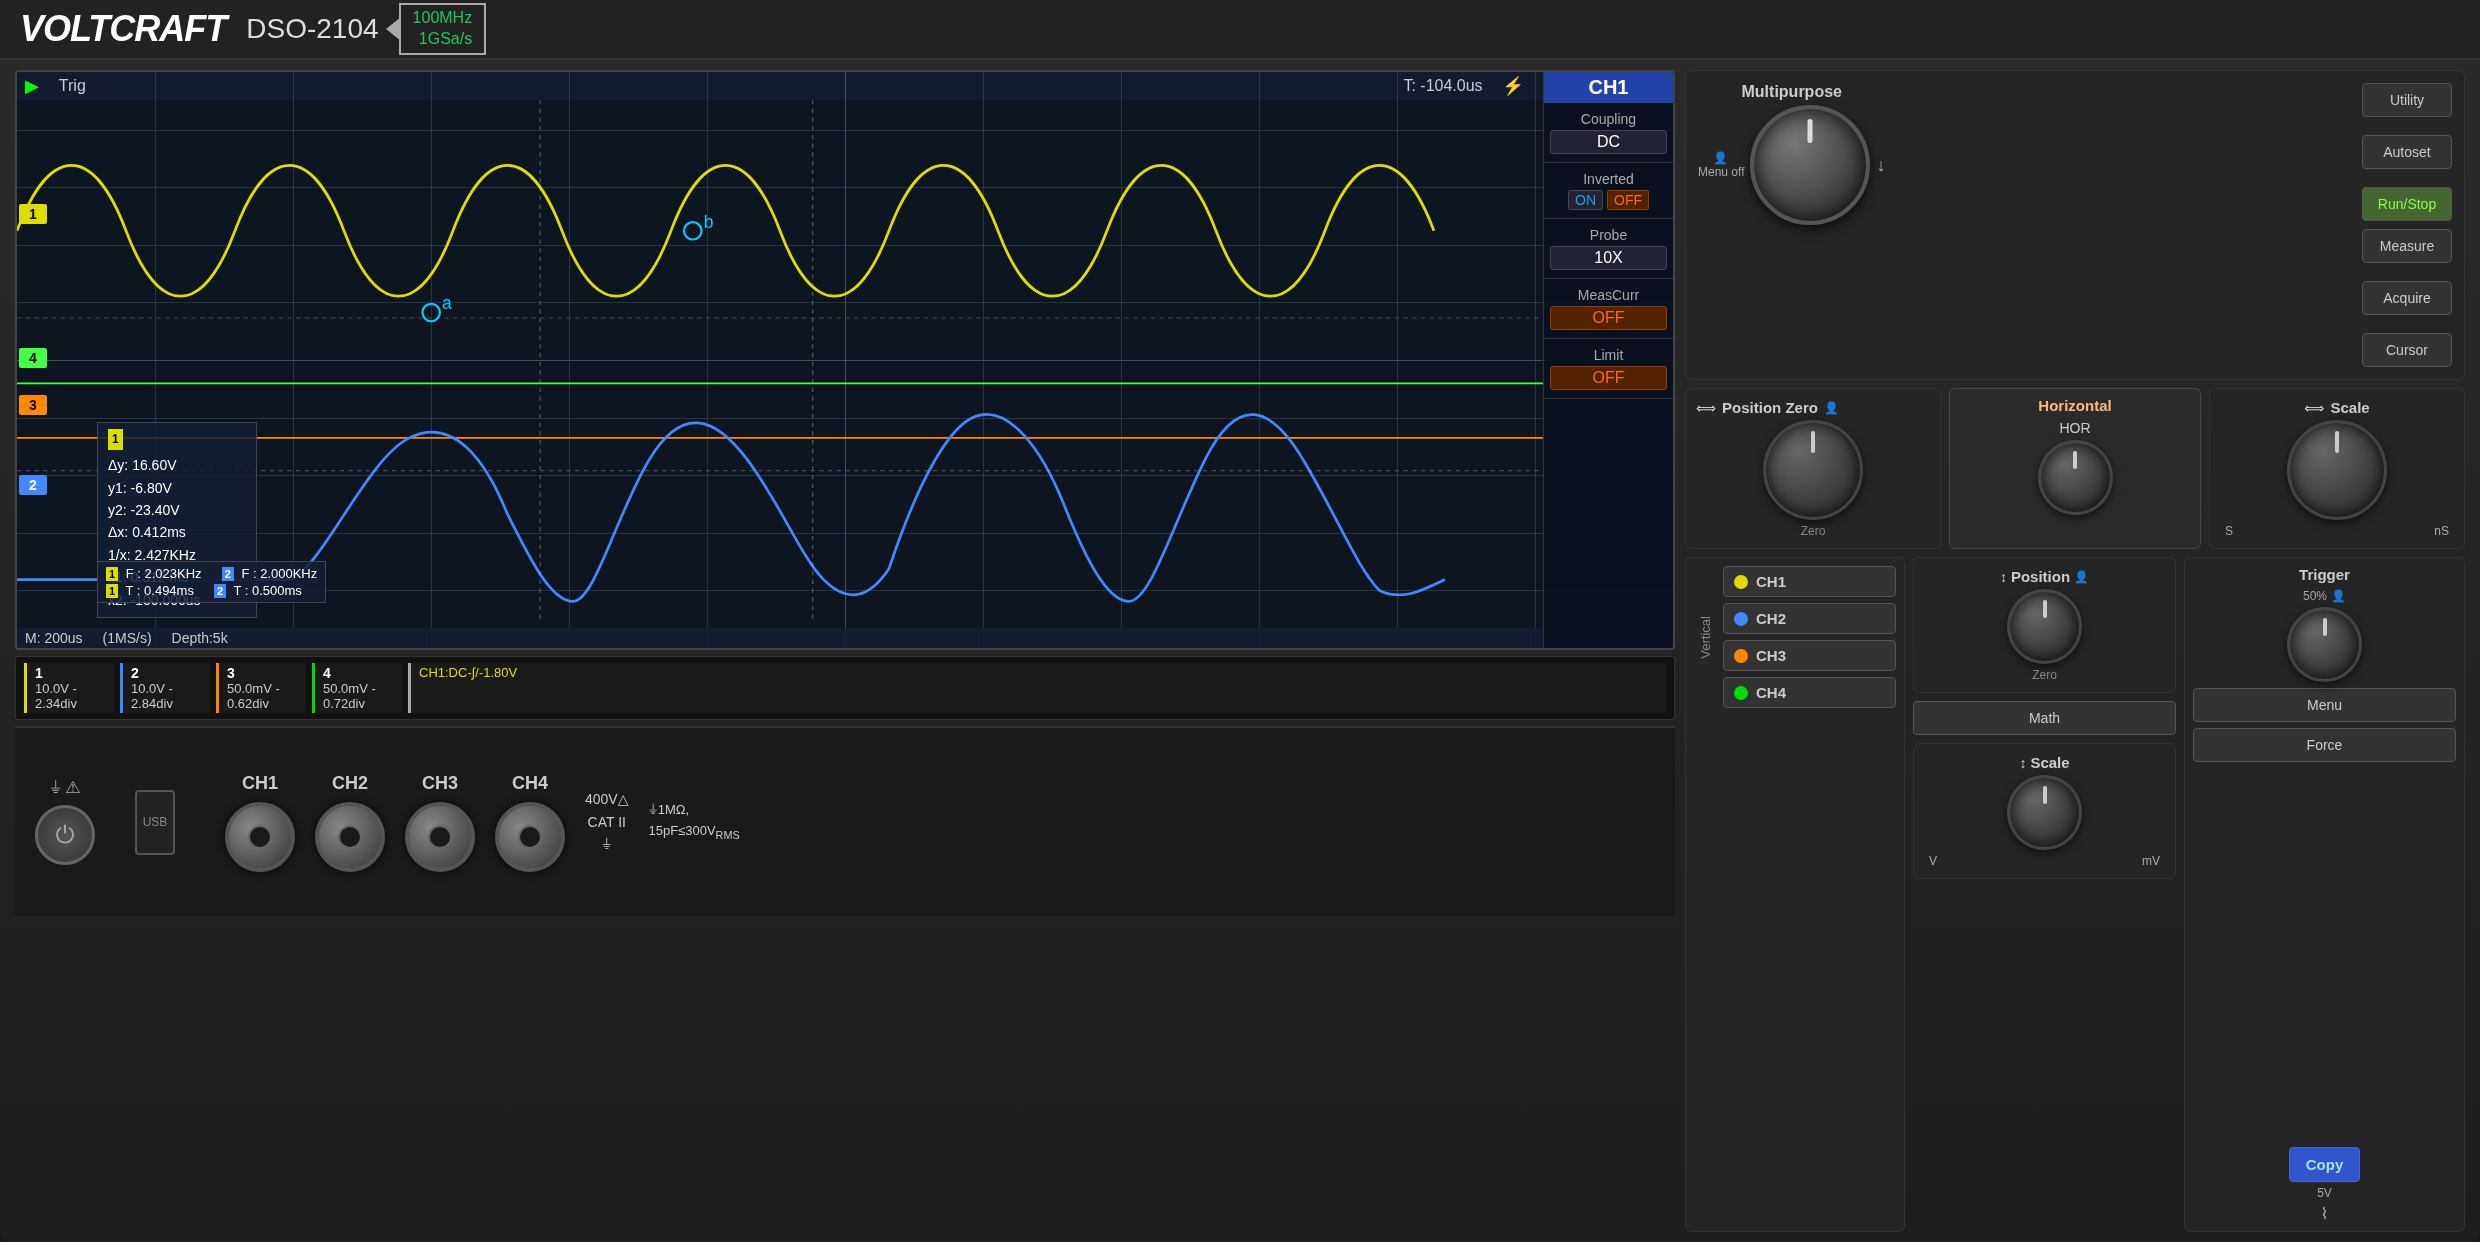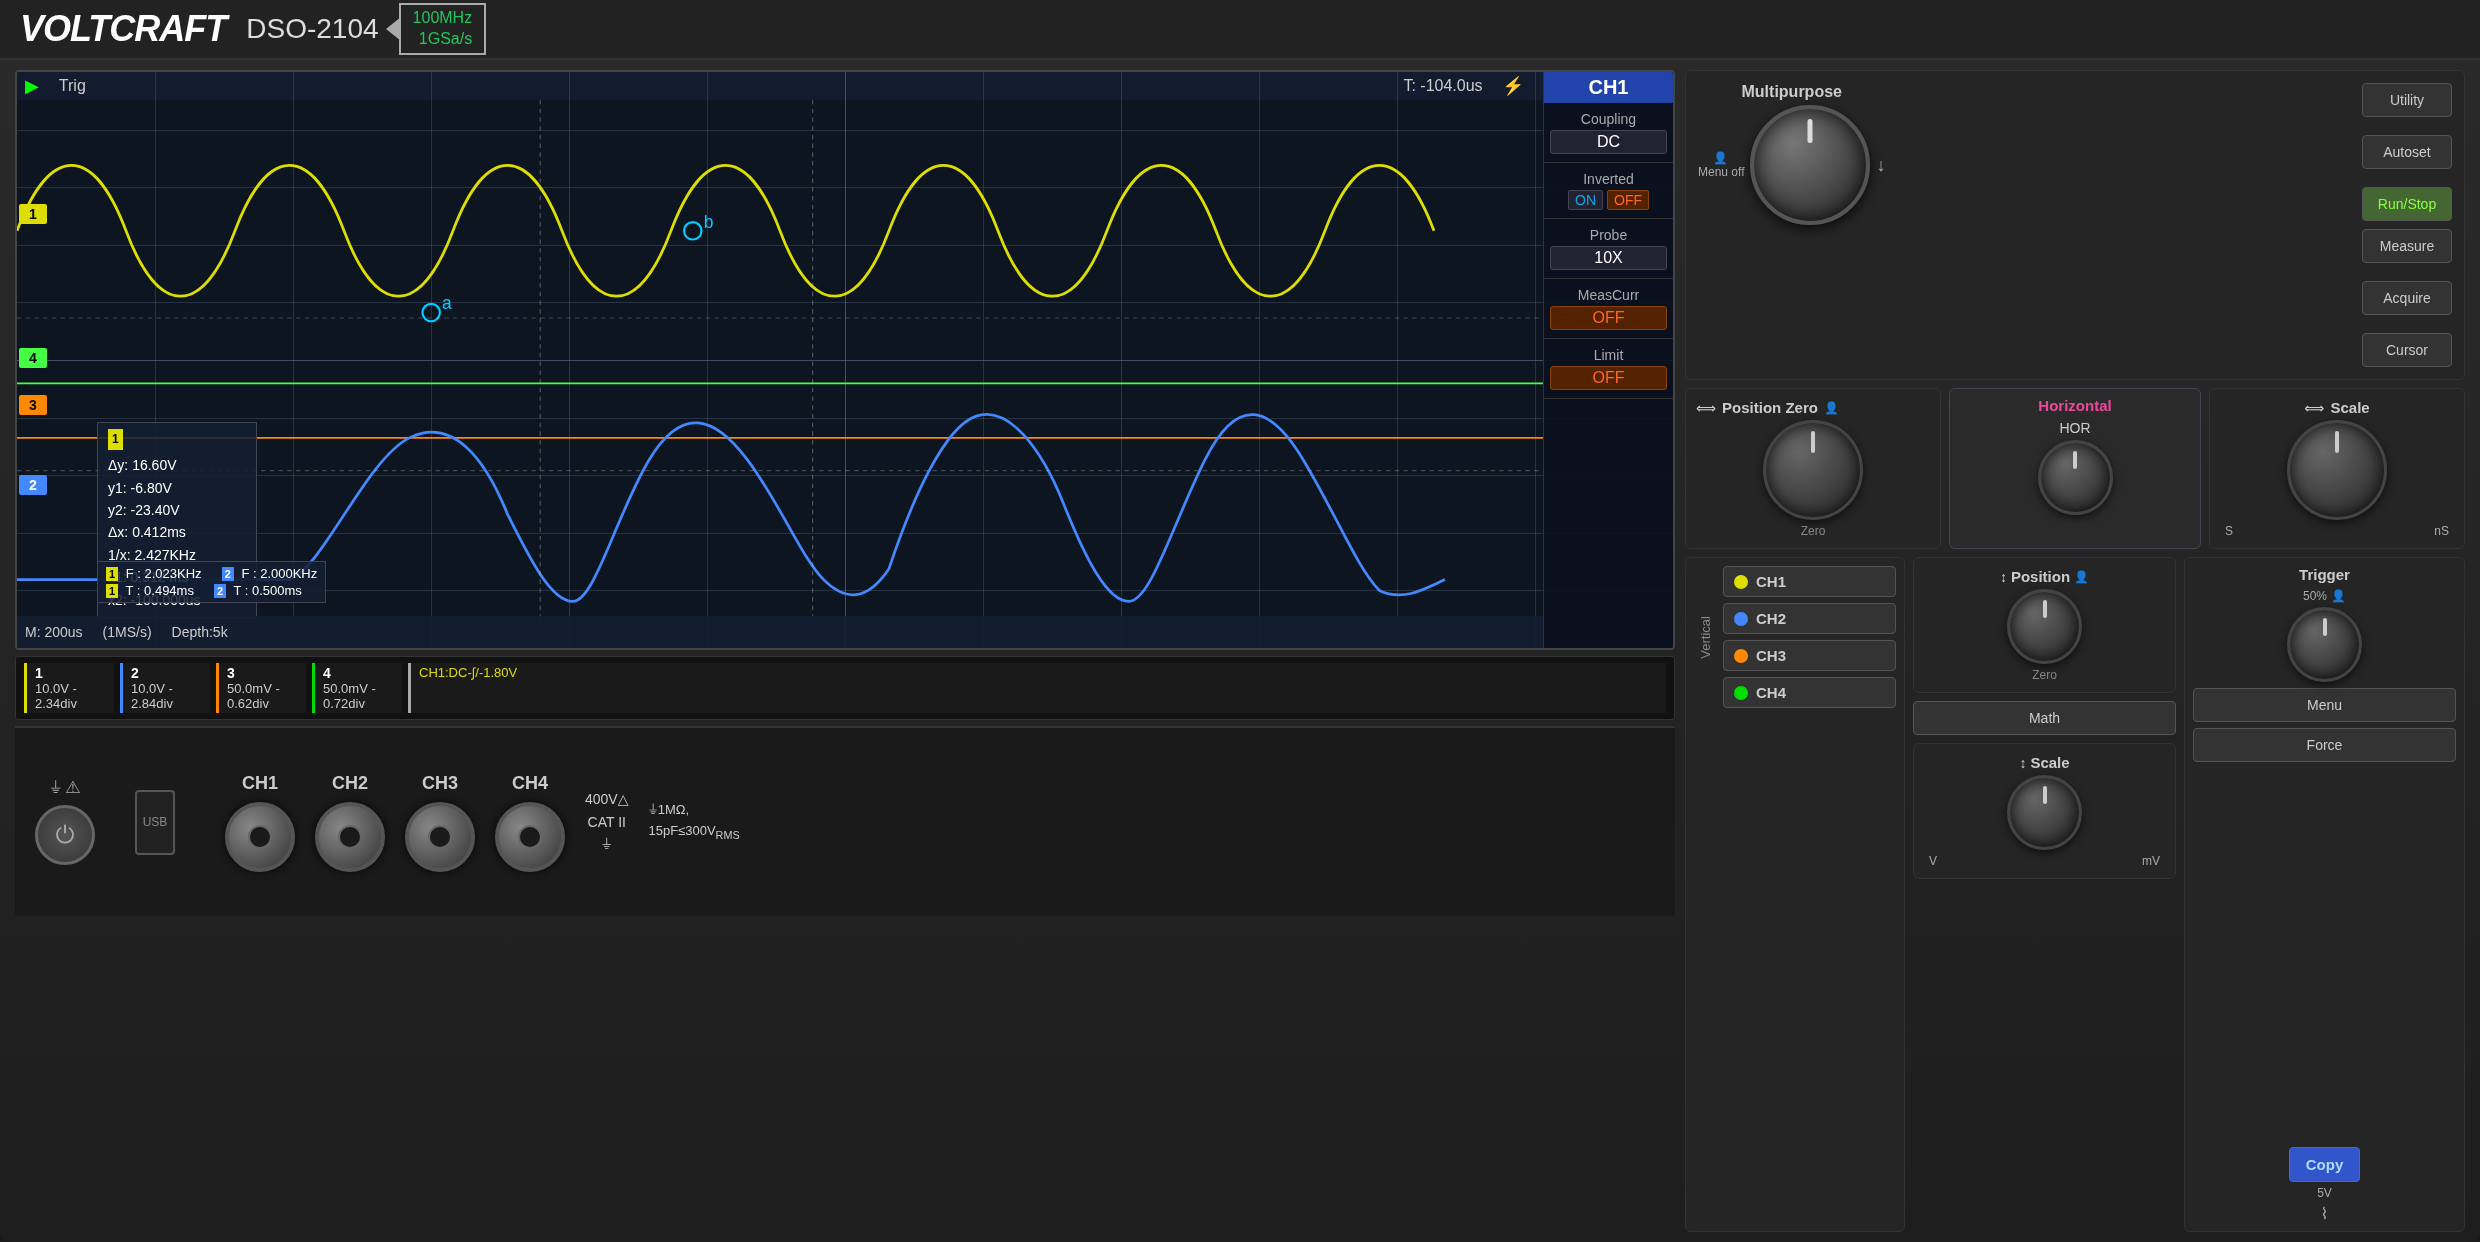--- a/index.html
+++ b/index.html
@@ -246,21 +246,21 @@
       color: #fff;
       font-size: 13px;
     }
 
     
     .screen-status {
       position: absolute;
       bottom: 0;
       left: 0;
       right: 130px;
-      height: 32px;
+      height: 20px;
       background: rgba(20,30,50,0.9);
       display: flex;
       align-items: center;
       padding: 0 8px;
       gap: 20px;
       font-size: 14px;
       color: #ccc;
     }
 
     
@@ -822,21 +822,21 @@
           <div style="display:flex;align-items:center;gap:6px;width:100%;">
             <span style="color:#ccc;font-size:14px;">⟺</span>
             <span style="color:#ccc;font-size:15px;font-weight:bold;">Position Zero</span>
             <span style="color:#aaa;font-size:12px;">👤</span>
           </div>
           <div class="knob large"></div>
           <div style="color:#888;font-size:12px;">Zero</div>
         </div>
 
         <div class="horizontal-section">
-          <div style="color:#ec4899;font-size:15px;font-weight:bold;text-align:center;margin-bottom:6px;">Horizontal</div>
+          <div style="color:#fdba74;font-size:15px;font-weight:bold;text-align:center;margin-bottom:6px;">Horizontal</div>
           <div class="knob-group">
             <div style="color:#ccc;font-size:14px;">HOR</div>
             <div class="knob medium"></div>
           </div>
         </div>
 
         <div class="section-box" style="flex:1;display:flex;flex-direction:column;align-items:center;gap:4px;">
           <div style="display:flex;align-items:center;gap:6px;">
             <span style="color:#ccc;font-size:14px;">⟺</span>
             <span style="color:#ccc;font-size:15px;font-weight:bold;">Scale</span>

